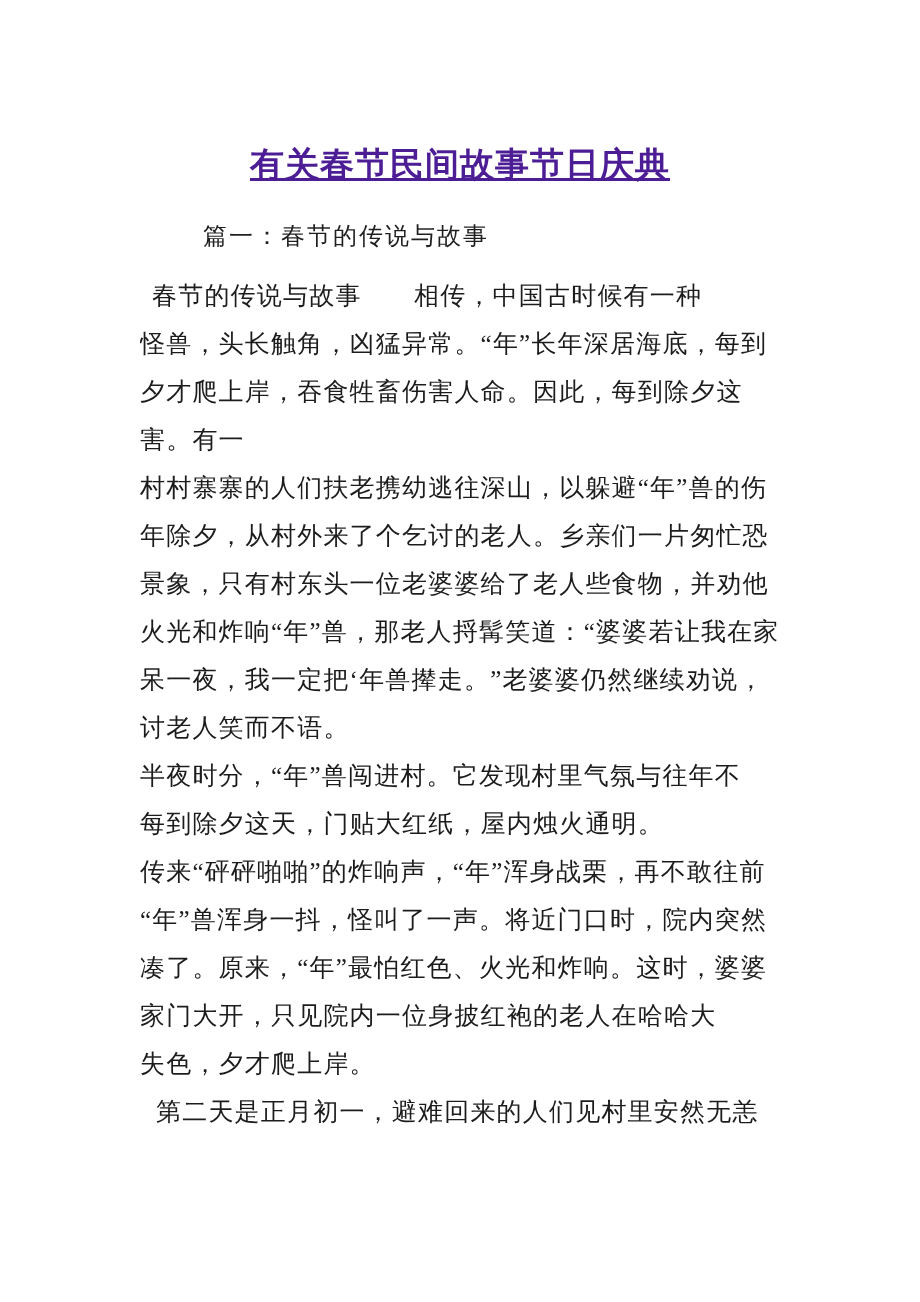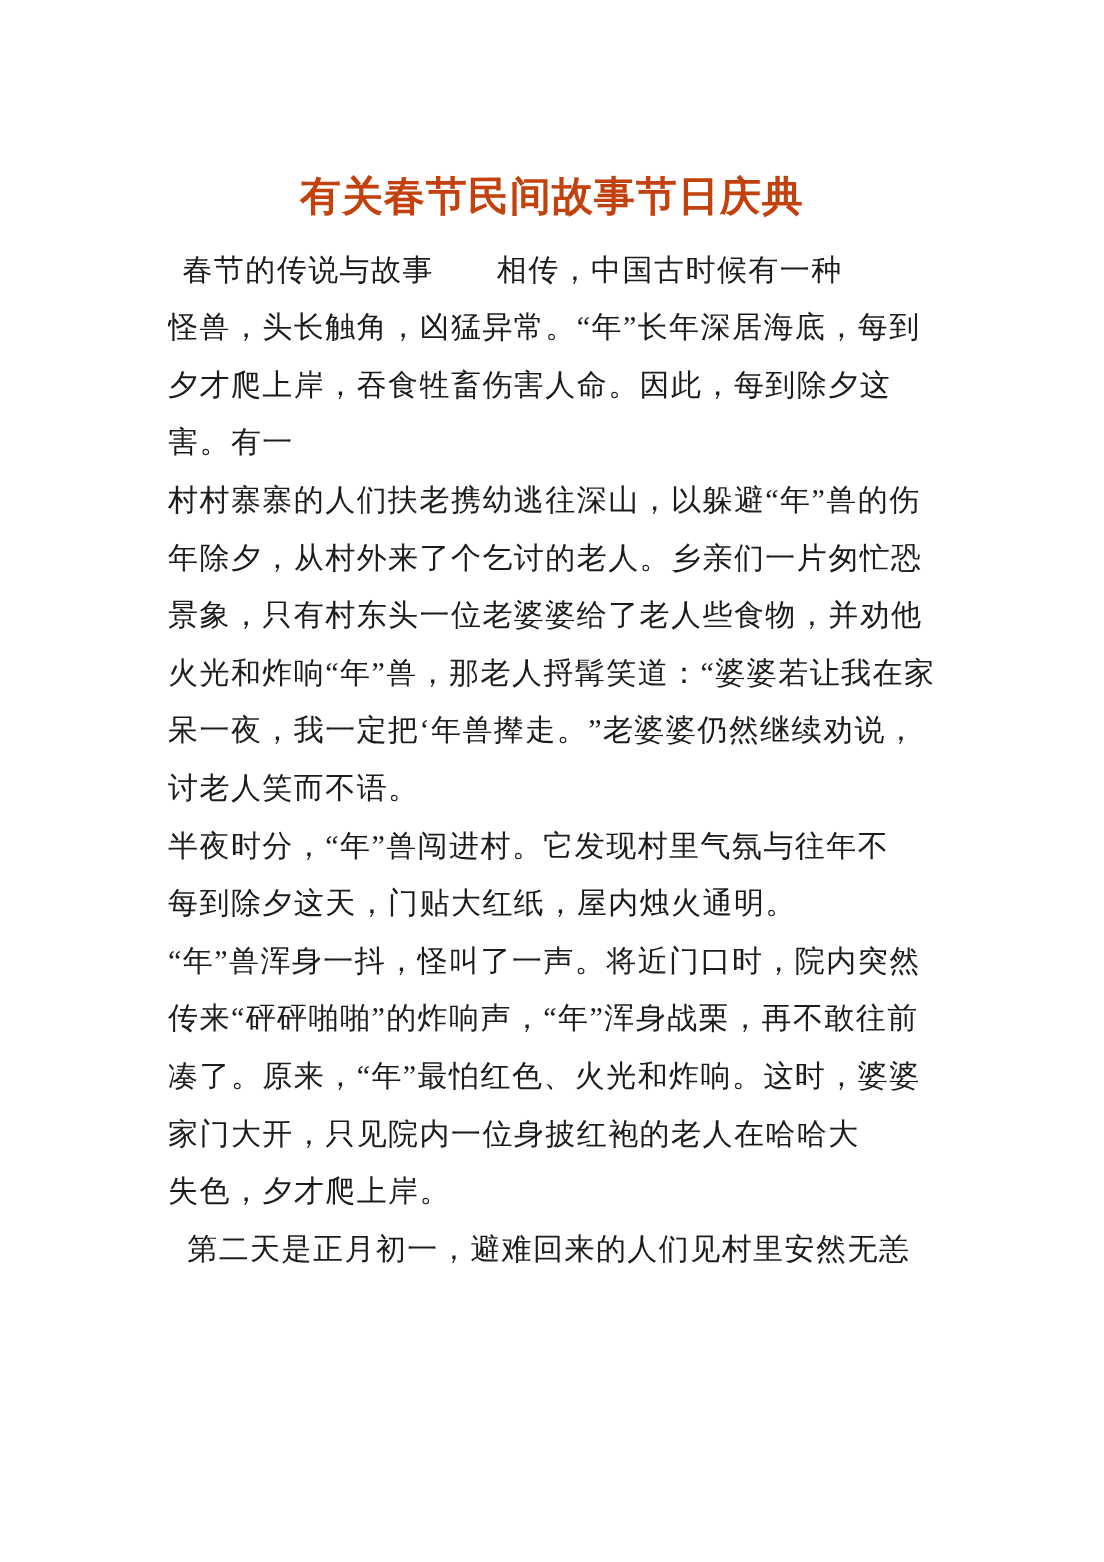--- a/index.html
+++ b/index.html
@@ -16,21 +16,22 @@
     font-family: "Liberation Serif", serif;
   }
   .doc-title {
     margin: 138px 0 0 0;
     text-align: center;
     font-family: "Liberation Sans", sans-serif;
     font-weight: bold;
     font-size: 34px;
     line-height: 52px;
     letter-spacing: 1px;
-    color: #c2410c;
+    color: #4c1d95;
+    text-decoration: underline;
   }
   .content {
     margin: 0 140px 0 140px;
   }
   .section-heading {
     margin-top: 22px;
     padding-left: 63px;
     font-size: 24px;
     line-height: 48px;
     letter-spacing: 2px;
@@ -51,34 +52,35 @@
   }
   .indent-1 { padding-left: 12px; }
   .indent-2 { padding-left: 16px; }
 </style>
 </head>
 <body>
 
 <div class="page">
   <h1 class="doc-title">有关春节民间故事节日庆典</h1>
   <div class="content">
+    <div class="section-heading">篇一：春节的传说与故事</div>
     <div class="body-lines">
         <div class="body-line indent-1">春节的传说与故事　　相传，中国古时候有一种叫“年”的</div>
         <div class="body-line">怪兽，头长触角，凶猛异常。“年”长年深居海底，每到除</div>
         <div class="body-line">夕才爬上岸，吞食牲畜伤害人命。因此，每到除夕这天，</div>
         <div class="body-line">害。有一</div>
         <div class="body-line">村村寨寨的人们扶老携幼逃往深山，以躲避“年”兽的伤</div>
         <div class="body-line">年除夕，从村外来了个乞讨的老人。乡亲们一片匆忙恐慌</div>
         <div class="body-line">景象，只有村东头一位老婆婆给了老人些食物，并劝他快</div>
         <div class="body-line">火光和炸响“年”兽，那老人捋髯笑道：“婆婆若让我在家</div>
         <div class="body-line">呆一夜，我一定把‘年兽撵走。”老婆婆仍然继续劝说，乞</div>
         <div class="body-line">讨老人笑而不语。</div>
         <div class="body-line">半夜时分，“年”兽闯进村。它发现村里气氛与往年不同：</div>
         <div class="body-line">每到除夕这天，门贴大红纸，屋内烛火通明。</div>
+        <div class="body-line">传来“砰砰啪啪”的炸响声，“年”浑身战栗，再不敢往前</div>
         <div class="body-line">“年”兽浑身一抖，怪叫了一声。将近门口时，院内突然</div>
-        <div class="body-line">传来“砰砰啪啪”的炸响声，“年”浑身战栗，再不敢往前</div>
         <div class="body-line">凑了。原来，“年”最怕红色、火光和炸响。这时，婆婆的</div>
         <div class="body-line">家门大开，只见院内一位身披红袍的老人在哈哈大笑。“年”</div>
         <div class="body-line">失色，夕才爬上岸。</div>
         <div class="body-line indent-2">第二天是正月初一，避难回来的人们见村里安然无恙十分</div>
       </div>
   </div>
 </div>
 
 </body></html>

